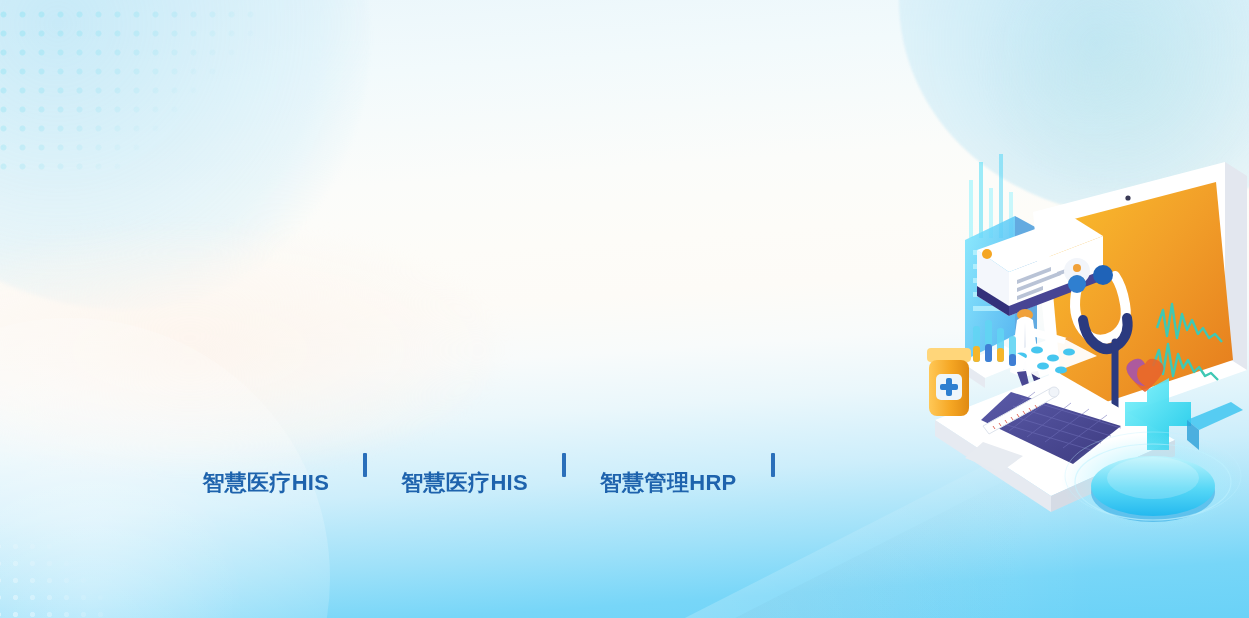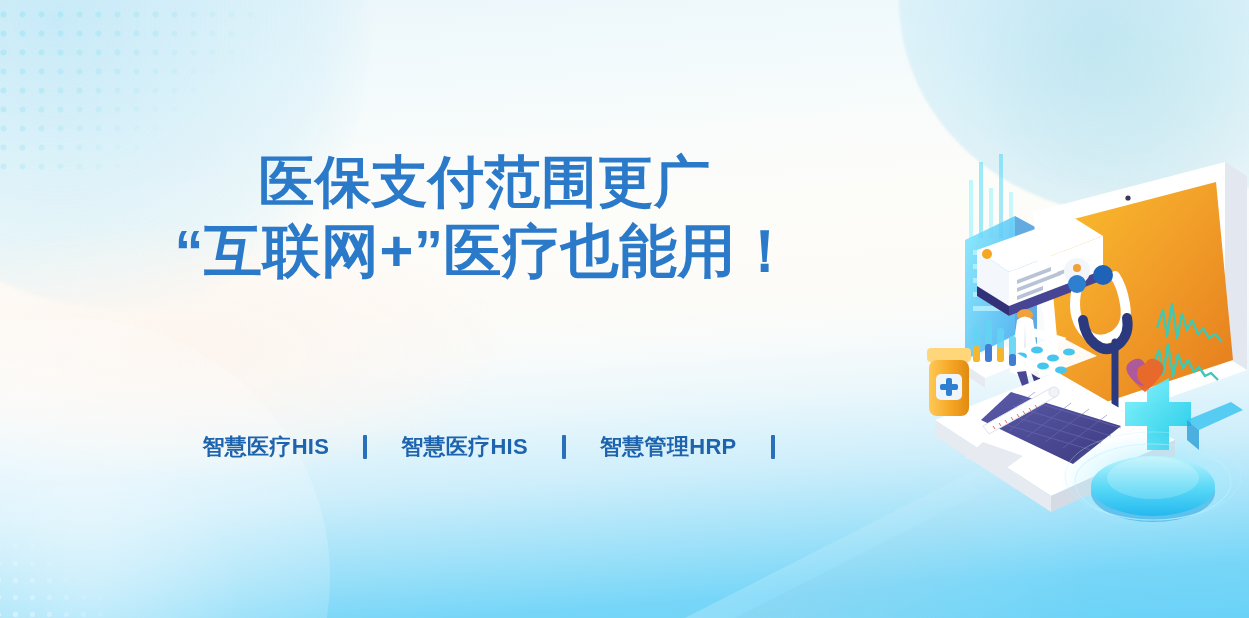--- a/index.html
+++ b/index.html
@@ -146,21 +146,21 @@
     display:flex;
     align-items:center;
     justify-content:center;
     gap:0;
     font-size:22px;
     font-weight:700;
     color:#1e63ad;
     letter-spacing:.3px;
     white-space:nowrap;
   }
-  .nav-item { padding:0 6px; cursor:pointer; }
+  .nav-item { padding:0 6px; cursor:pointer;margin-top:36px; }
   .nav-sep {
     display:inline-block;
     width:4px; height:24px;
     background:#2a6fba;
     margin:0 28px;
     border-radius:1px;
   }
 
   
   .illus {
@@ -395,24 +395,20 @@
         <ellipse cx="228" cy="356" rx="88" ry="44" fill="none" stroke="#bff2ff" stroke-width="1" opacity=".35"></ellipse>
       </g>
 
       <g>
         <polygon points="262,300 306,282 318,290 274,310" fill="#3fc6f0" opacity=".85"></polygon>
         <polygon points="262,300 274,310 274,330 262,320" fill="#2a9fd8" opacity=".8"></polygon>
       </g>
     </svg>
   </div>
 
-  <div class="headline">
-    <div class="l1">医保支付范围更广</div>
-    <div class="l2">“互联网+”医疗也能用！</div>
-  </div>
 
   <div class="navrow">
     <span class="nav-item">智慧医疗HIS</span>
     <span class="nav-sep"></span>
     <span class="nav-item">智慧医疗HIS</span>
     <span class="nav-sep"></span>
     <span class="nav-item">智慧管理HRP</span>
     <span class="nav-sep"></span>
   </div>
 

